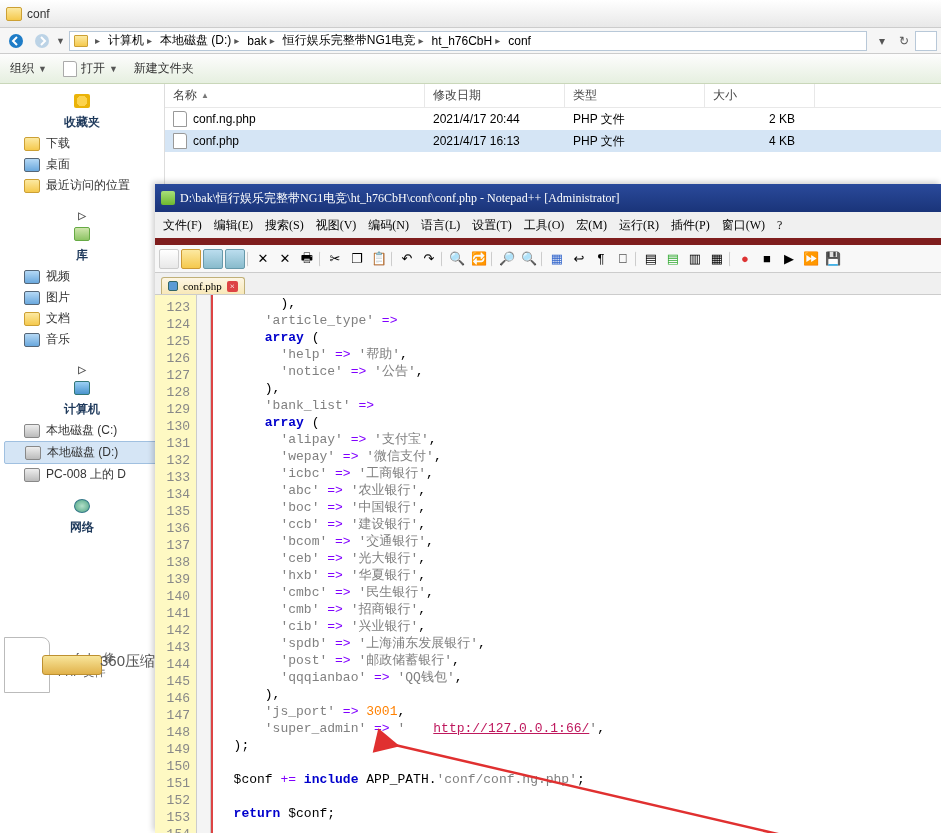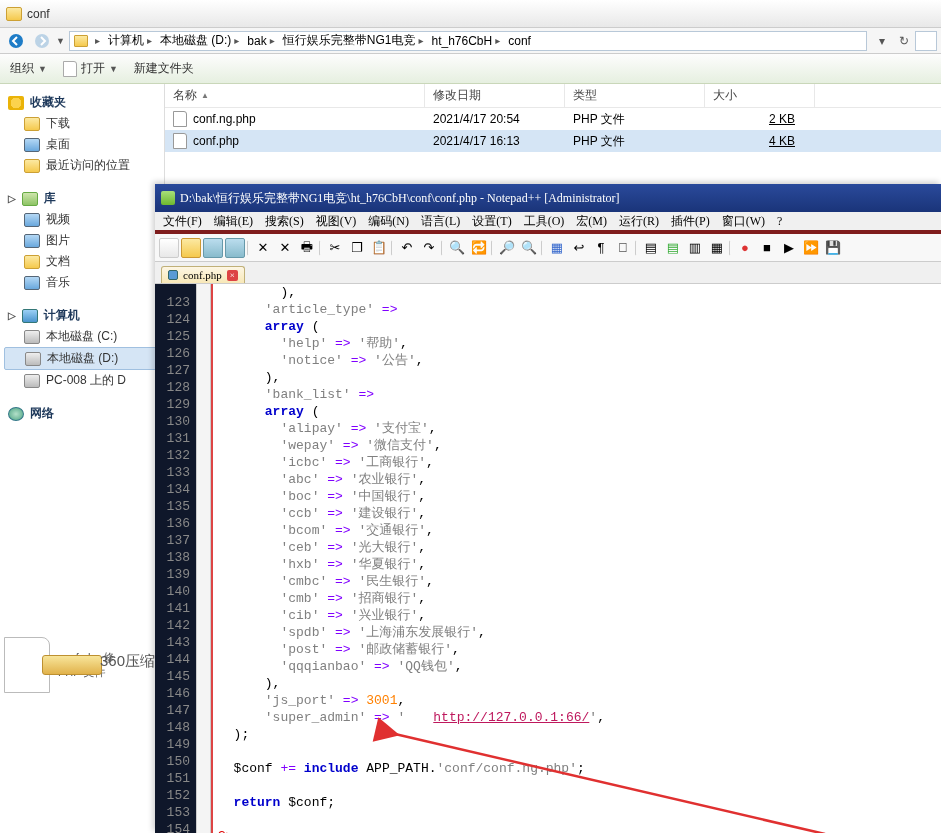--- a/index.html
+++ b/index.html
@@ -23,75 +23,75 @@
 
 .toolbar { height: 30px; background: linear-gradient(#fdfdfd, #e6efe0); border-bottom: 1px solid #c9d7b9; display: flex; align-items: center; padding-left: 10px; gap: 16px; }
 .tool-item { display: flex; align-items: center; gap: 4px; color: #333; }
 .tool-item .drop { color: #555; font-size: 9px; }
 .doc-ico { width: 14px; height: 16px; background: #fff; border: 1px solid #aaa; border-top-right-radius: 3px; }
 
 
 .content { display: flex; height: calc(100% - 84px); }
 .sidebar { width: 165px; background: #fff; border-right: 1px solid #ddd; padding: 8px 4px; overflow: hidden; }
 .sb-group { margin-bottom: 12px; }
-.sb-head { display: flex; align-items: center; font-weight: bold; color: #1e395b; padding: 2px 4px; gap: 6px; }
+.sb-head { display: flex; align-items: center; font-weight: bold; color: #1e395b; padding: 2px 4px; gap: 6px; flex-direction: column; }
 .sb-head .exp { color: #555; font-size: 10px; }
 .sb-item { display: flex; align-items: center; padding: 2px 4px 2px 20px; gap: 6px; color: #333; }
 .sb-item.sel { background: #d5e5f5; border: 1px solid #a0c0e0; border-radius: 2px; }
 .sico { width: 16px; height: 14px; flex-shrink: 0; }
 .sico.star { background: radial-gradient(circle, #fcd34d 50%, #eab308 52%); border-radius: 2px; }
 .sico.folder { background: linear-gradient(#fce9a2, #f5c94d); border: 1px solid #cca034; border-radius: 2px; }
 .sico.blue { background: linear-gradient(#b4d8f5, #6aa8dd); border: 1px solid #567; border-radius: 2px; }
 .sico.drive { background: linear-gradient(#eee, #bbb); border: 1px solid #888; border-radius: 2px; }
 .sico.lib { background: linear-gradient(#cfe5ad, #8dc464); border: 1px solid #6a4; border-radius: 2px; }
 .sico.net { background: radial-gradient(#b3e0c9, #4da383); border: 1px solid #378; border-radius: 50%; }
 .sico.monitor { background: linear-gradient(#9bd0f5, #4a94cd); border: 1px solid #377; border-radius: 2px; }
 
 
 .filelist { flex: 1; background: #fff; }
 .fl-header { display: flex; height: 24px; border-bottom: 1px solid #e8e8e8; }
 .fl-col { padding: 4px 8px; color: #444; border-right: 1px solid #e8e8e8; display: flex; align-items: center; gap: 4px; }
 .fl-col .sort { font-size: 8px; color: #777; }
 .fl-row { display: flex; height: 22px; align-items: center; }
 .fl-row.sel { background: #d5e5f5; }
 .fl-cell { padding: 2px 8px; display: flex; align-items: center; gap: 6px; }
-.fl-cell.size { justify-content: flex-end; padding-right: 20px; text-decoration: underline; }
+.fl-cell.size { justify-content: flex-end; padding-right: 20px; }
 .c1 { width: 260px; text-align: center; } .c2 { width: 140px; } .c3 { width: 140px; } .c4 { width: 110px; }
 .fico { width: 14px; height: 16px; background: #fff; border: 1px solid #999; border-top-right-radius: 3px; flex-shrink: 0; }
 
 
 .preview { position: absolute; left: 4px; bottom: 140px; width: 150px; display: flex; align-items: center; gap: 8px; }
 .preview .pico { width: 46px; height: 56px; background: #fff; border: 1px solid #bbb; border-top-right-radius: 8px; }
 .preview .pinfo { color: #555; font-size: 11px; line-height: 1.4; }
 .task-strip { position: absolute; left: 42px; bottom: 158px; width: 60px; height: 20px; background: linear-gradient(#f8e59a, #e1b24b); border-radius: 3px; border: 1px solid #bd9030; }
 .task-label { position:absolute; left: 100px; bottom: 162px; font-size: 15px; color: #555;}
 
 
 .npp { position: absolute; left: 155px; top: 184px; right: 0; bottom: 0; background: #fff; box-shadow: -2px -2px 6px rgba(0,0,0,0.2); display: flex; flex-direction: column; }
 .npp-title { height: 28px; background: linear-gradient(#2a4a9b, #1a3479); color: #fff; display: flex; align-items: center; padding: 0 6px; font-size: 12px; font-family: "SimSun"; gap: 5px; }
 .npp-title .nico { width: 14px; height: 14px; background: linear-gradient(#a8e07a, #6eb82e); border-radius: 2px; }
-.npp-menu { height: 22px; background: #f0f0f0; border-bottom: 4px solid #7f1d1d; display: flex; align-items: center; padding: 0 4px; gap: 4px; font-family: "SimSun"; }
+.npp-menu { height: 33px; background: #f0f0f0; border-bottom: 7px solid #7f1d1d; display: flex; align-items: center; padding: 0 4px; gap: 4px; font-family: "SimSun"; }
 .npp-menu span { padding: 2px 4px; }
 .npp-tools { height: 28px; background: #f8f8f8; border-bottom: 1px solid #ccc; display: flex; align-items: center; padding: 0 4px; gap: 2px; }
 .tbtn { width: 20px; height: 20px; border: 1px solid transparent; border-radius: 2px; display: flex; align-items: center; justify-content: center; font-size: 13px; }
 .tbtn.sep { width: 4px; border-left: 1px solid #ccc; height: 16px; }
 .tb-new { background: linear-gradient(#fff,#e8e8e8); border-color:#ccc;} 
 .tb-open { background: linear-gradient(#fce9a2,#f5c94d); border-color:#c93;}
 .tb-save { background: linear-gradient(#bde,#8bc); border-color:#69a;}
 .tb-red { color:#d33; }
 .tb-blue { color:#36c; }
 .tb-green { color:#3a3; }
 
 .npp-tabs { height: 22px; background: #f0f0f0; display: flex; align-items: flex-end; padding-left: 6px; border-bottom: 1px solid #ccc; }
 .tab { background: linear-gradient(#fdf6e4, #f8e8b8); border: 1px solid #c0b078; border-bottom: none; border-radius: 3px 3px 0 0; padding: 2px 6px; display: flex; align-items: center; gap: 5px; font-family: "SimSun"; font-size: 11px; }
 .tab .dot { width: 10px; height: 10px; background: #5b9bd5; border: 1px solid #366; border-radius: 2px; }
 .tab .x { width: 11px; height: 11px; background: #d44; color: #fff; border-radius: 2px; display: flex; align-items: center; justify-content: center; font-size: 9px; line-height: 1; }
 
 .editor { flex: 1; display: flex; font-family: "Consolas", "Courier New", monospace; font-size: 13px; background: #fff; overflow: hidden; position: relative; }
-.gutter { width: 42px; background: #0f172a; color: #888; text-align: right; padding: 10px 6px; border-right: 1px solid #ccc; }
+.gutter { width: 42px; background: #fef9c3; color: #888; text-align: right; padding: 4px 6px; border-right: 1px solid #ccc; }
 .gutter div { height: 17px; line-height: 17px; }
 .fold { width: 14px; border-right: 1px solid #ccc; background: #f4f4f4; }
 .margin-line { width: 3px; background: transparent; border-left: 2px solid #d44; }
 .code { flex: 1; padding-left: 4px; }
 .code .line { height: 17px; line-height: 17px; white-space: pre; }
 .kw { color: #0000cc; font-weight: bold; }
 .str { color: #808080; }
 .num { color: #ff8000; }
 .op { color: #8000ff; }
 .var { color: #000; }
@@ -260,21 +260,21 @@
         <div class="fl-col c4">
             <span>大小</span>
           </div>
       </div>
       <div id="file-rows">
           <div class="fl-row">
             <div class="fl-cell c1">
               <div class="fico"></div>
               <span>conf.ng.php</span>
             </div>
-    <div class="fl-cell c2">2021/4/17 20:54</div>
+    <div class="fl-cell c2">2021/4/17 20:44</div>
     <div class="fl-cell c3">PHP 文件</div>
     <div class="fl-cell c4 size">2 KB</div>
           </div>
           <div class="fl-row sel">
             <div class="fl-cell c1">
               <div class="fico"></div>
               <span>conf.php</span>
             </div>
     <div class="fl-cell c2">2021/4/17 16:13</div>
     <div class="fl-cell c3">PHP 文件</div>

